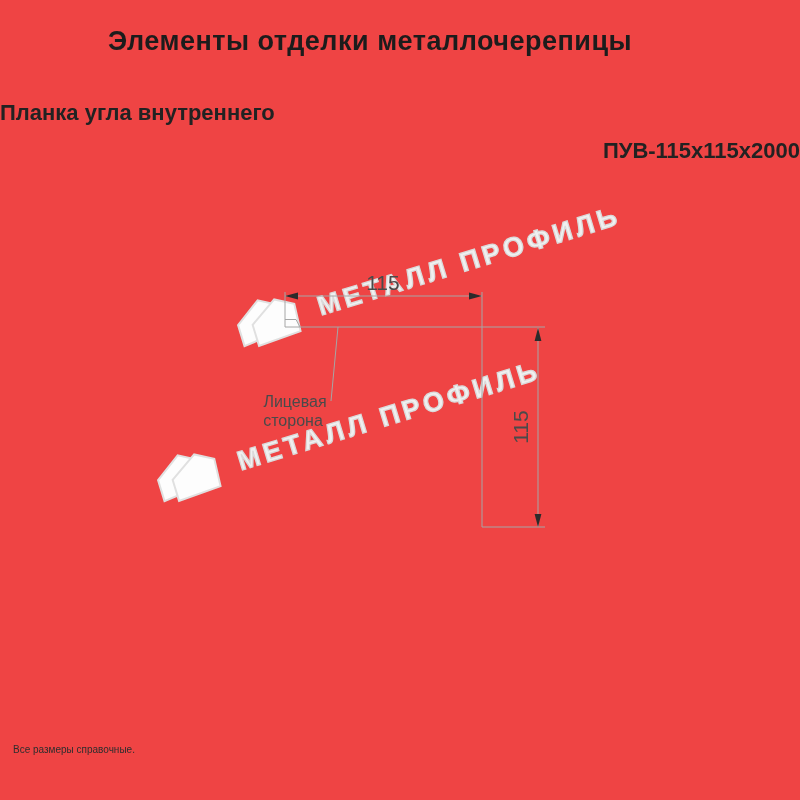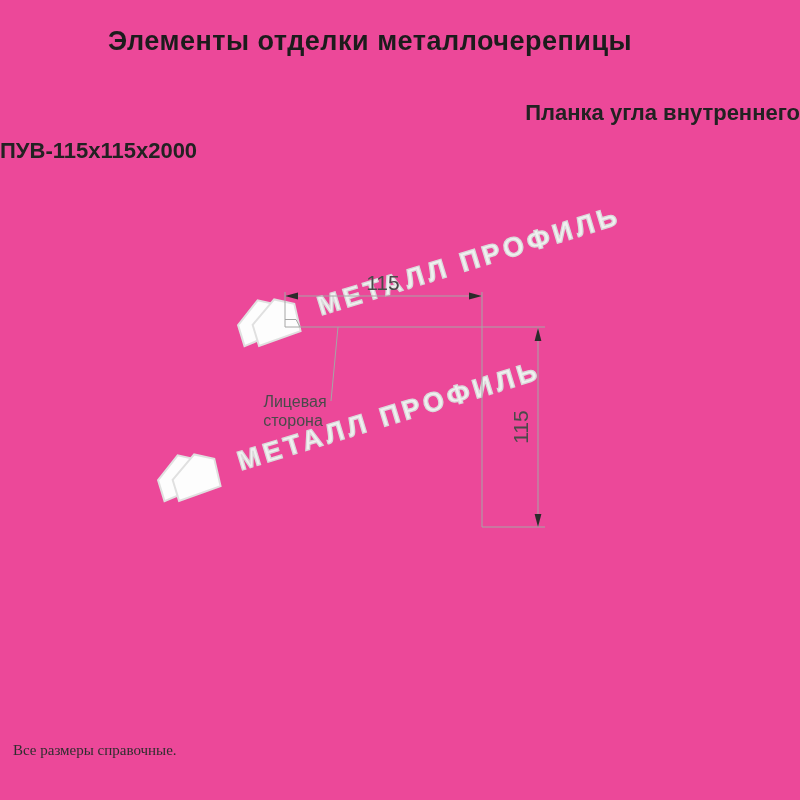--- a/index.html
+++ b/index.html
@@ -1,31 +1,31 @@
 <!DOCTYPE html>
 <html><head>
 <meta charset="utf-8">
 <style>
   html,body{margin:0;padding:0;background:#fff;}
   .page{
-    position:relative;width:800px;height:800px;background:#ec4899;
+    position:relative;width:800px;height:800px;background:#ef4444;
     font-family:"Liberation Sans", sans-serif;overflow:hidden;
   }
   .main-title{
     position:absolute;top:26px;left:0;width:740px;
     text-align:center;font-size:27px;font-weight:bold;color:#1c1c1c;
     letter-spacing:0.5px;
   }
   .product-name{
     position:absolute;top:100px;left:0;width:800px;
-    text-align:right;font-size:22px;font-weight:bold;color:#222222;
+    text-align:left;font-size:22px;font-weight:bold;color:#222222;
   }
   .product-code{
     position:absolute;top:138px;left:0;width:800px;
-    text-align:left;font-size:22px;font-weight:bold;color:#222222;
+    text-align:right;font-size:22px;font-weight:bold;color:#222222;
   }
   .watermark{
     position:absolute;display:flex;align-items:center;gap:6px;
     transform:rotate(-17deg);transform-origin:0 50%;
     pointer-events:none;white-space:nowrap;
   }
   .watermark-text{
     font-size:27px;font-weight:bold;letter-spacing:4px;
     color:#f0f0f0;
     -webkit-text-stroke:1.3px #dadada;
@@ -33,21 +33,21 @@
   .wm-upper{left:236px;top:304px;}
   .wm-lower{left:156px;top:459px;}
   .diagram-svg{position:absolute;left:0;top:0;}
   .diagram-svg text{
     font-family:"Liberation Sans", sans-serif;fill:#4a4a4a;
   }
   .dim-text{font-size:21px;}
   .label-text{font-size:16px;}
   .footnotes{
     position:absolute;left:13px;top:740px;
-    font-size:15px;color:#2e2e2e;line-height:20px;font-family:Liberation Serif, serif;
+    font-size:10px;color:#2e2e2e;line-height:20px;
   }
 </style>
 </head>
 <body>
 
 <div class="page">
 
   <div class="main-title">Элементы отделки металлочерепицы</div>
 
   <div class="product-name">Планка угла внутреннего</div>

